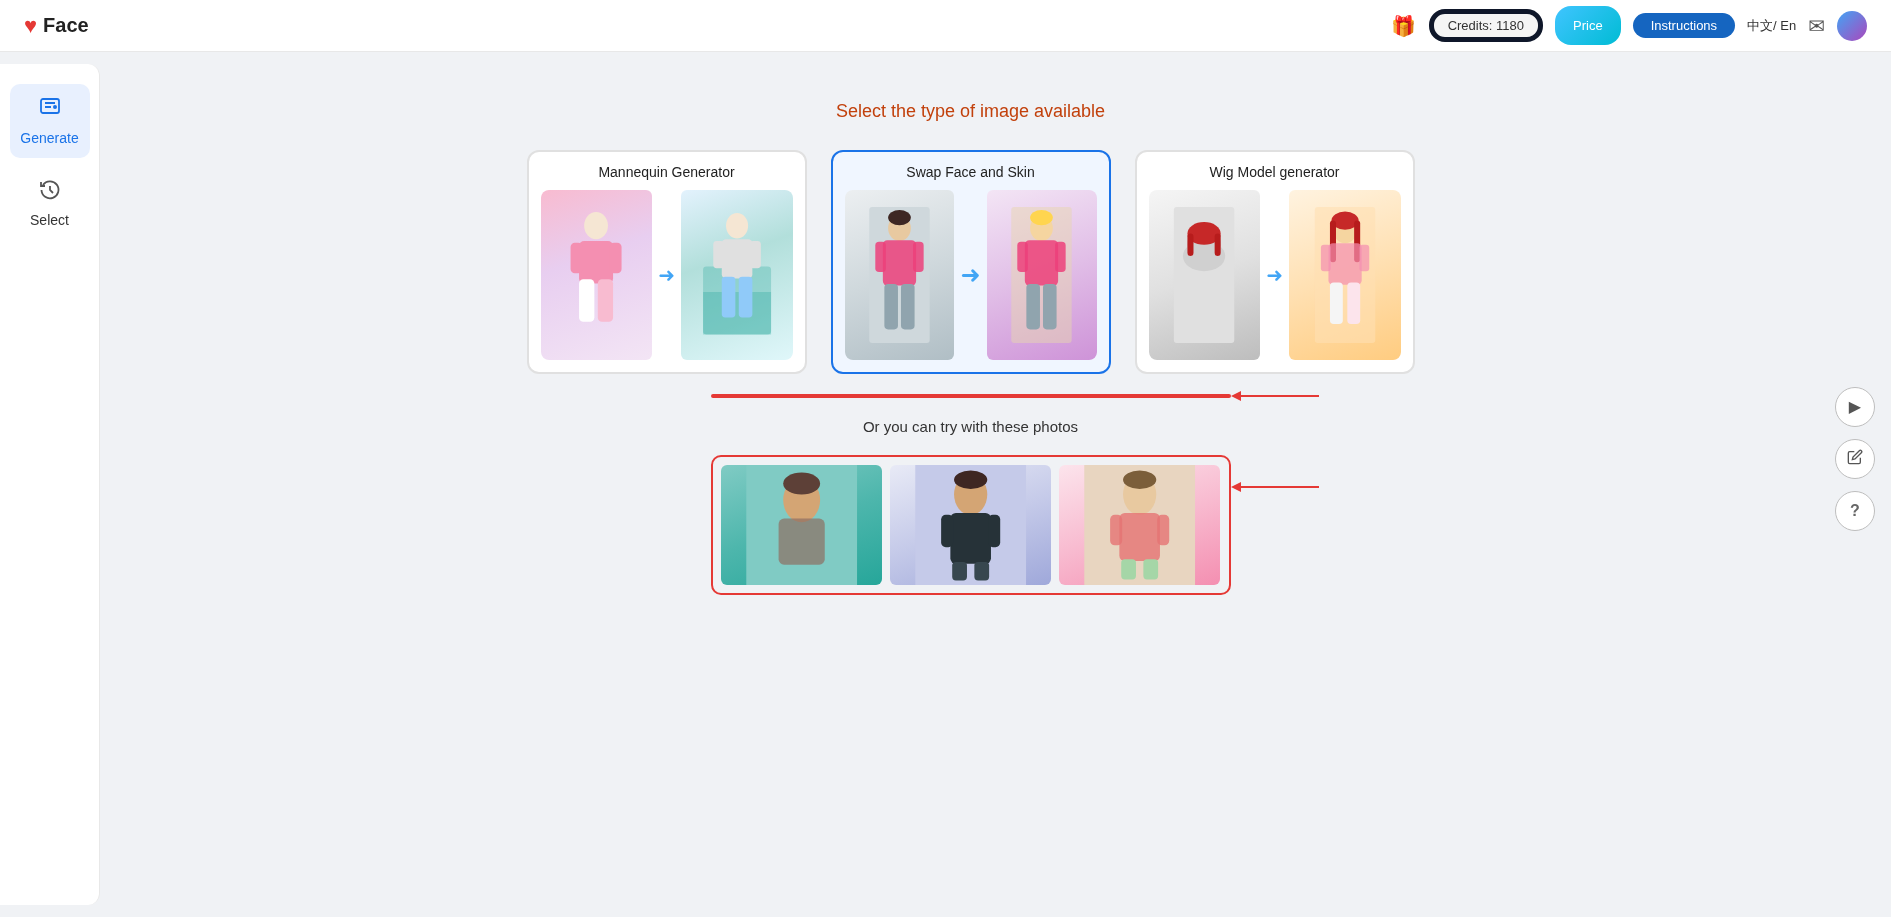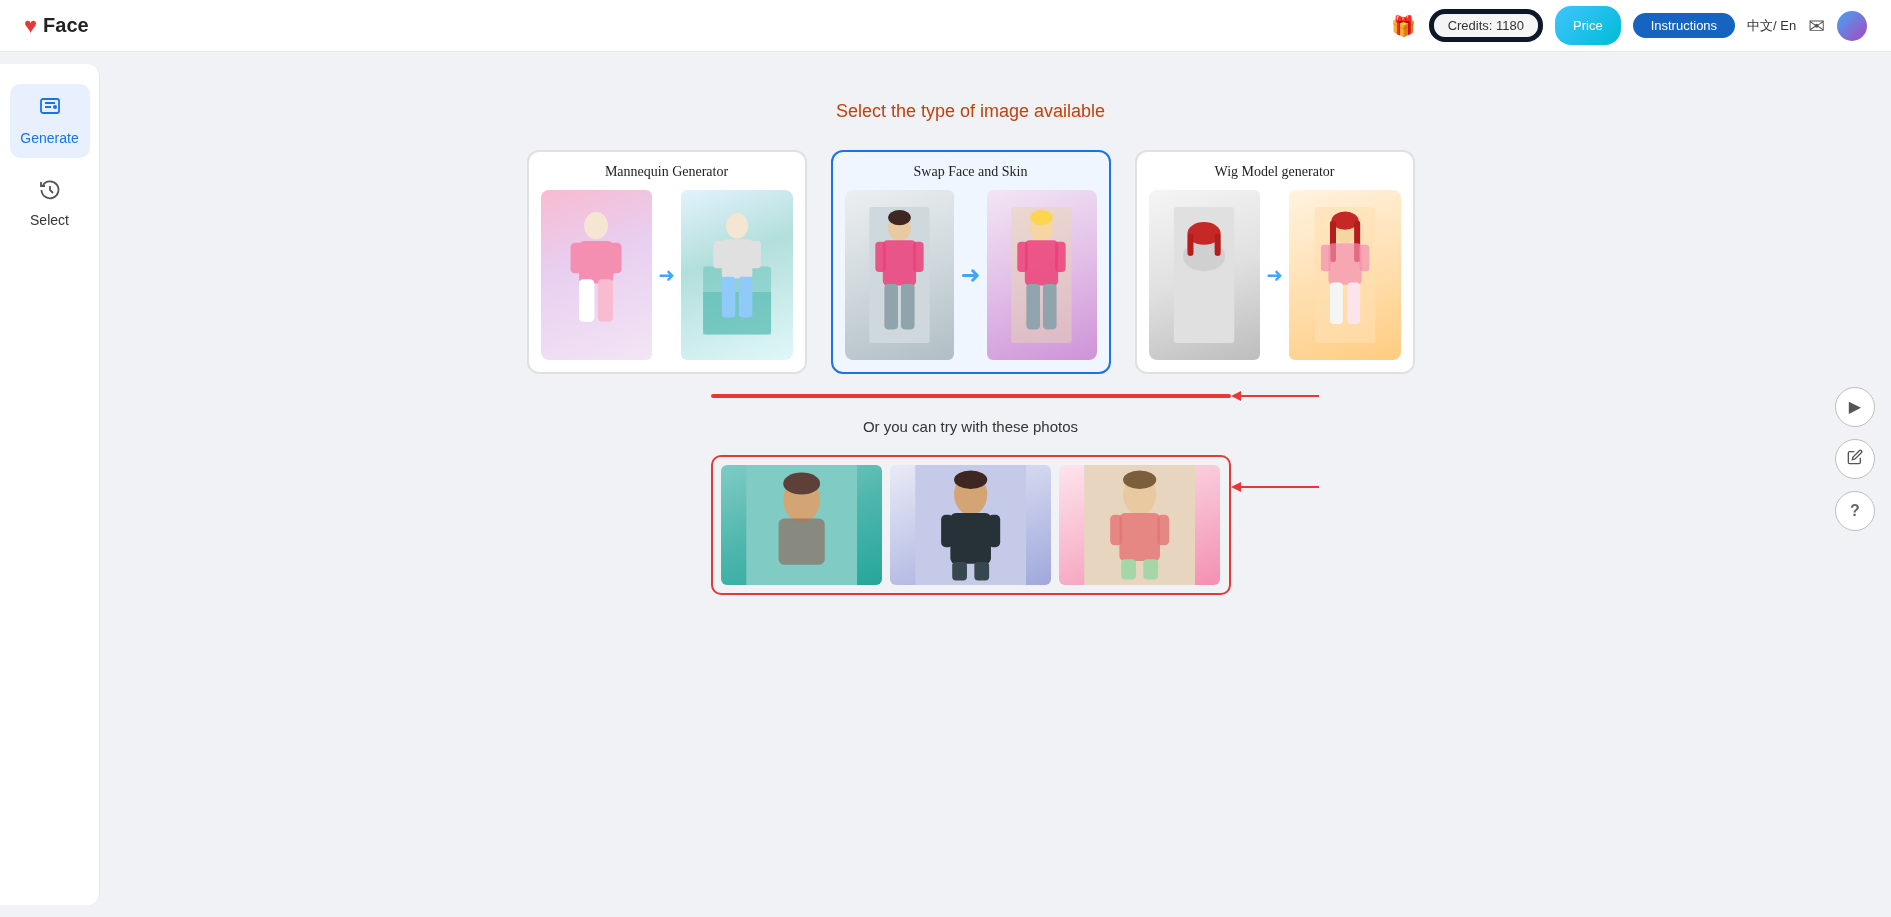--- a/index.html
+++ b/index.html
@@ -160,21 +160,20 @@
       margin-bottom: 20px;
     }
     .type-card {
       border: 2px solid #e0e0e0;
       border-radius: 12px;
       width: 280px;
       padding: 12px;
       background: #fff;
       cursor: pointer;
       overflow: hidden;
-      font-family: Liberation Serif, serif;
     }
     .type-card.selected {
       border-color: #1a73e8;
       background: #f0f6ff;
     }
     .type-card-title {
       text-align: center;
       font-size: 14px;
       font-weight: 500;
       color: #222;

